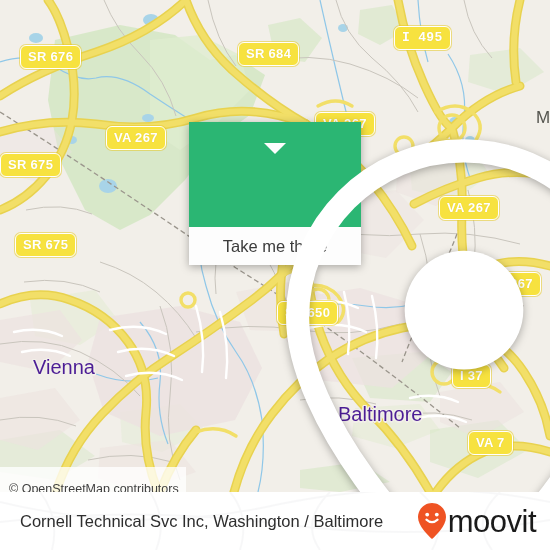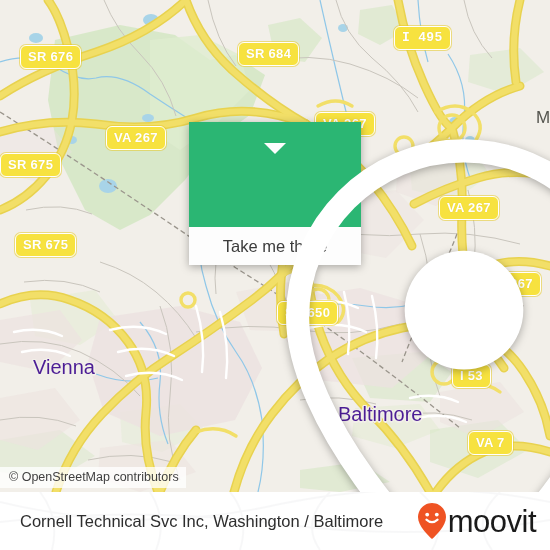--- a/index.html
+++ b/index.html
@@ -70,21 +70,21 @@
     border-right:11px solid transparent;
     border-top:11px solid #fdfdfd;
   }
 
   
   .attrib{
     position:absolute;left:0;top:467px;
     background:rgba(255,255,255,.78);
     color:#3f3f3f;
     font-size:12.5px;
-    padding:3px 7px 4px 9px;
+    padding:15px 7px 4px 9px;
     white-space:nowrap;
   }
 
   
   .footer{
     position:absolute;left:0;top:492px;width:550px;height:58px;
     background:#ffffff;
     display:flex;align-items:center;
     overflow:hidden;
   }
@@ -286,21 +286,21 @@
         <div class="shield" style="left: 20px; top: 45px;">SR 676</div>
         <div class="shield" style="left: 238px; top: 42px; text-align: center;">SR 684</div>
         <div class="shield" style="left: 394px; top: 26px; font-family: Liberation Mono, monospace;">I 495</div>
         <div class="shield" style="left: 106px; top: 126px;">VA 267</div>
         <div class="shield" style="left: 315px; top: 112px;">VA 267</div>
         <div class="shield" style="left: 0px; top: 153px;">SR 675</div>
         <div class="shield" style="left: 439px; top: 196px;">VA 267</div>
         <div class="shield" style="left: 15px; top: 233px;">SR 675</div>
         <div class="shield" style="left: 481px; top: 272px;">VA 267</div>
         <div class="shield" style="left: 277px; top: 301px;">SR 650</div>
-        <div class="shield" style="left: 452px; top: 364px;">I 53</div>
+        <div class="shield" style="left: 452px; top: 364px;">I 37</div>
         <div class="shield" style="left: 468px; top: 431px;">VA 7</div>
       </div>
 
     <div id="place-list">
         <div class="place" style="left: 33px; top: 356px;">Vienna</div>
         <div class="place" style="left: 338px; top: 403px;">Baltimore</div>
         <div class="place edge" style="left: 536px; top: 108px;">M</div>
       </div>
 
     <div class="callout">

